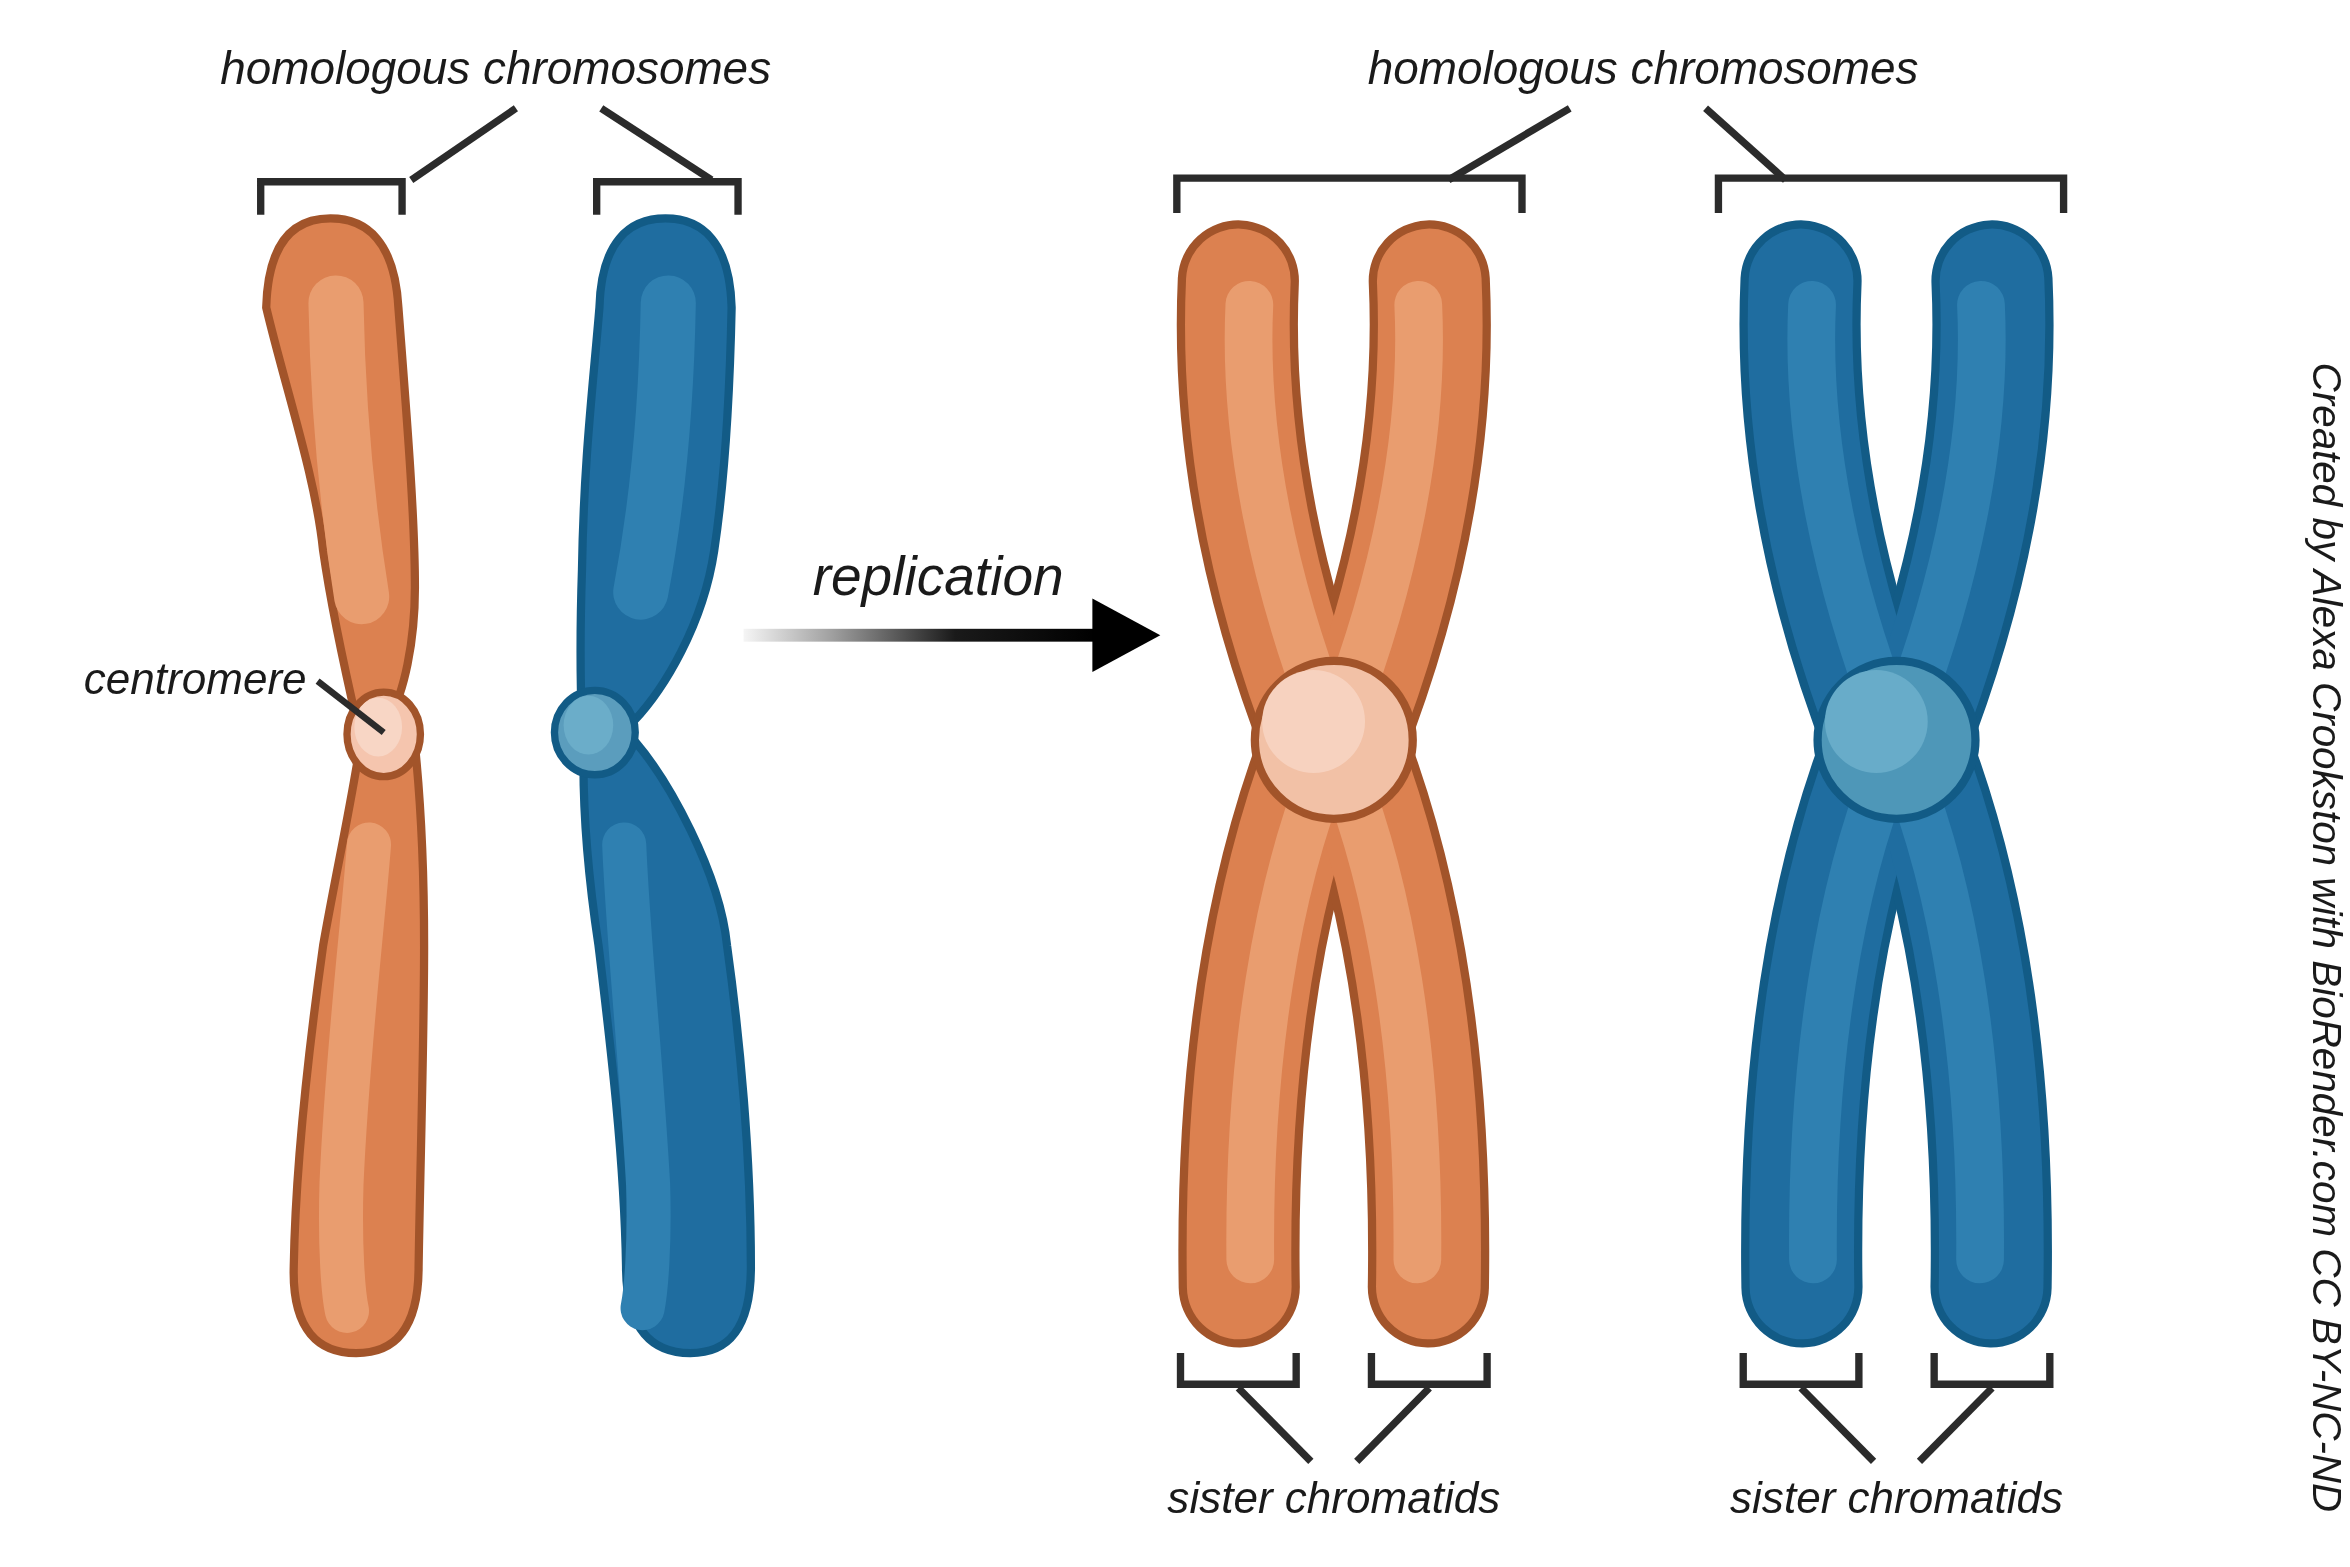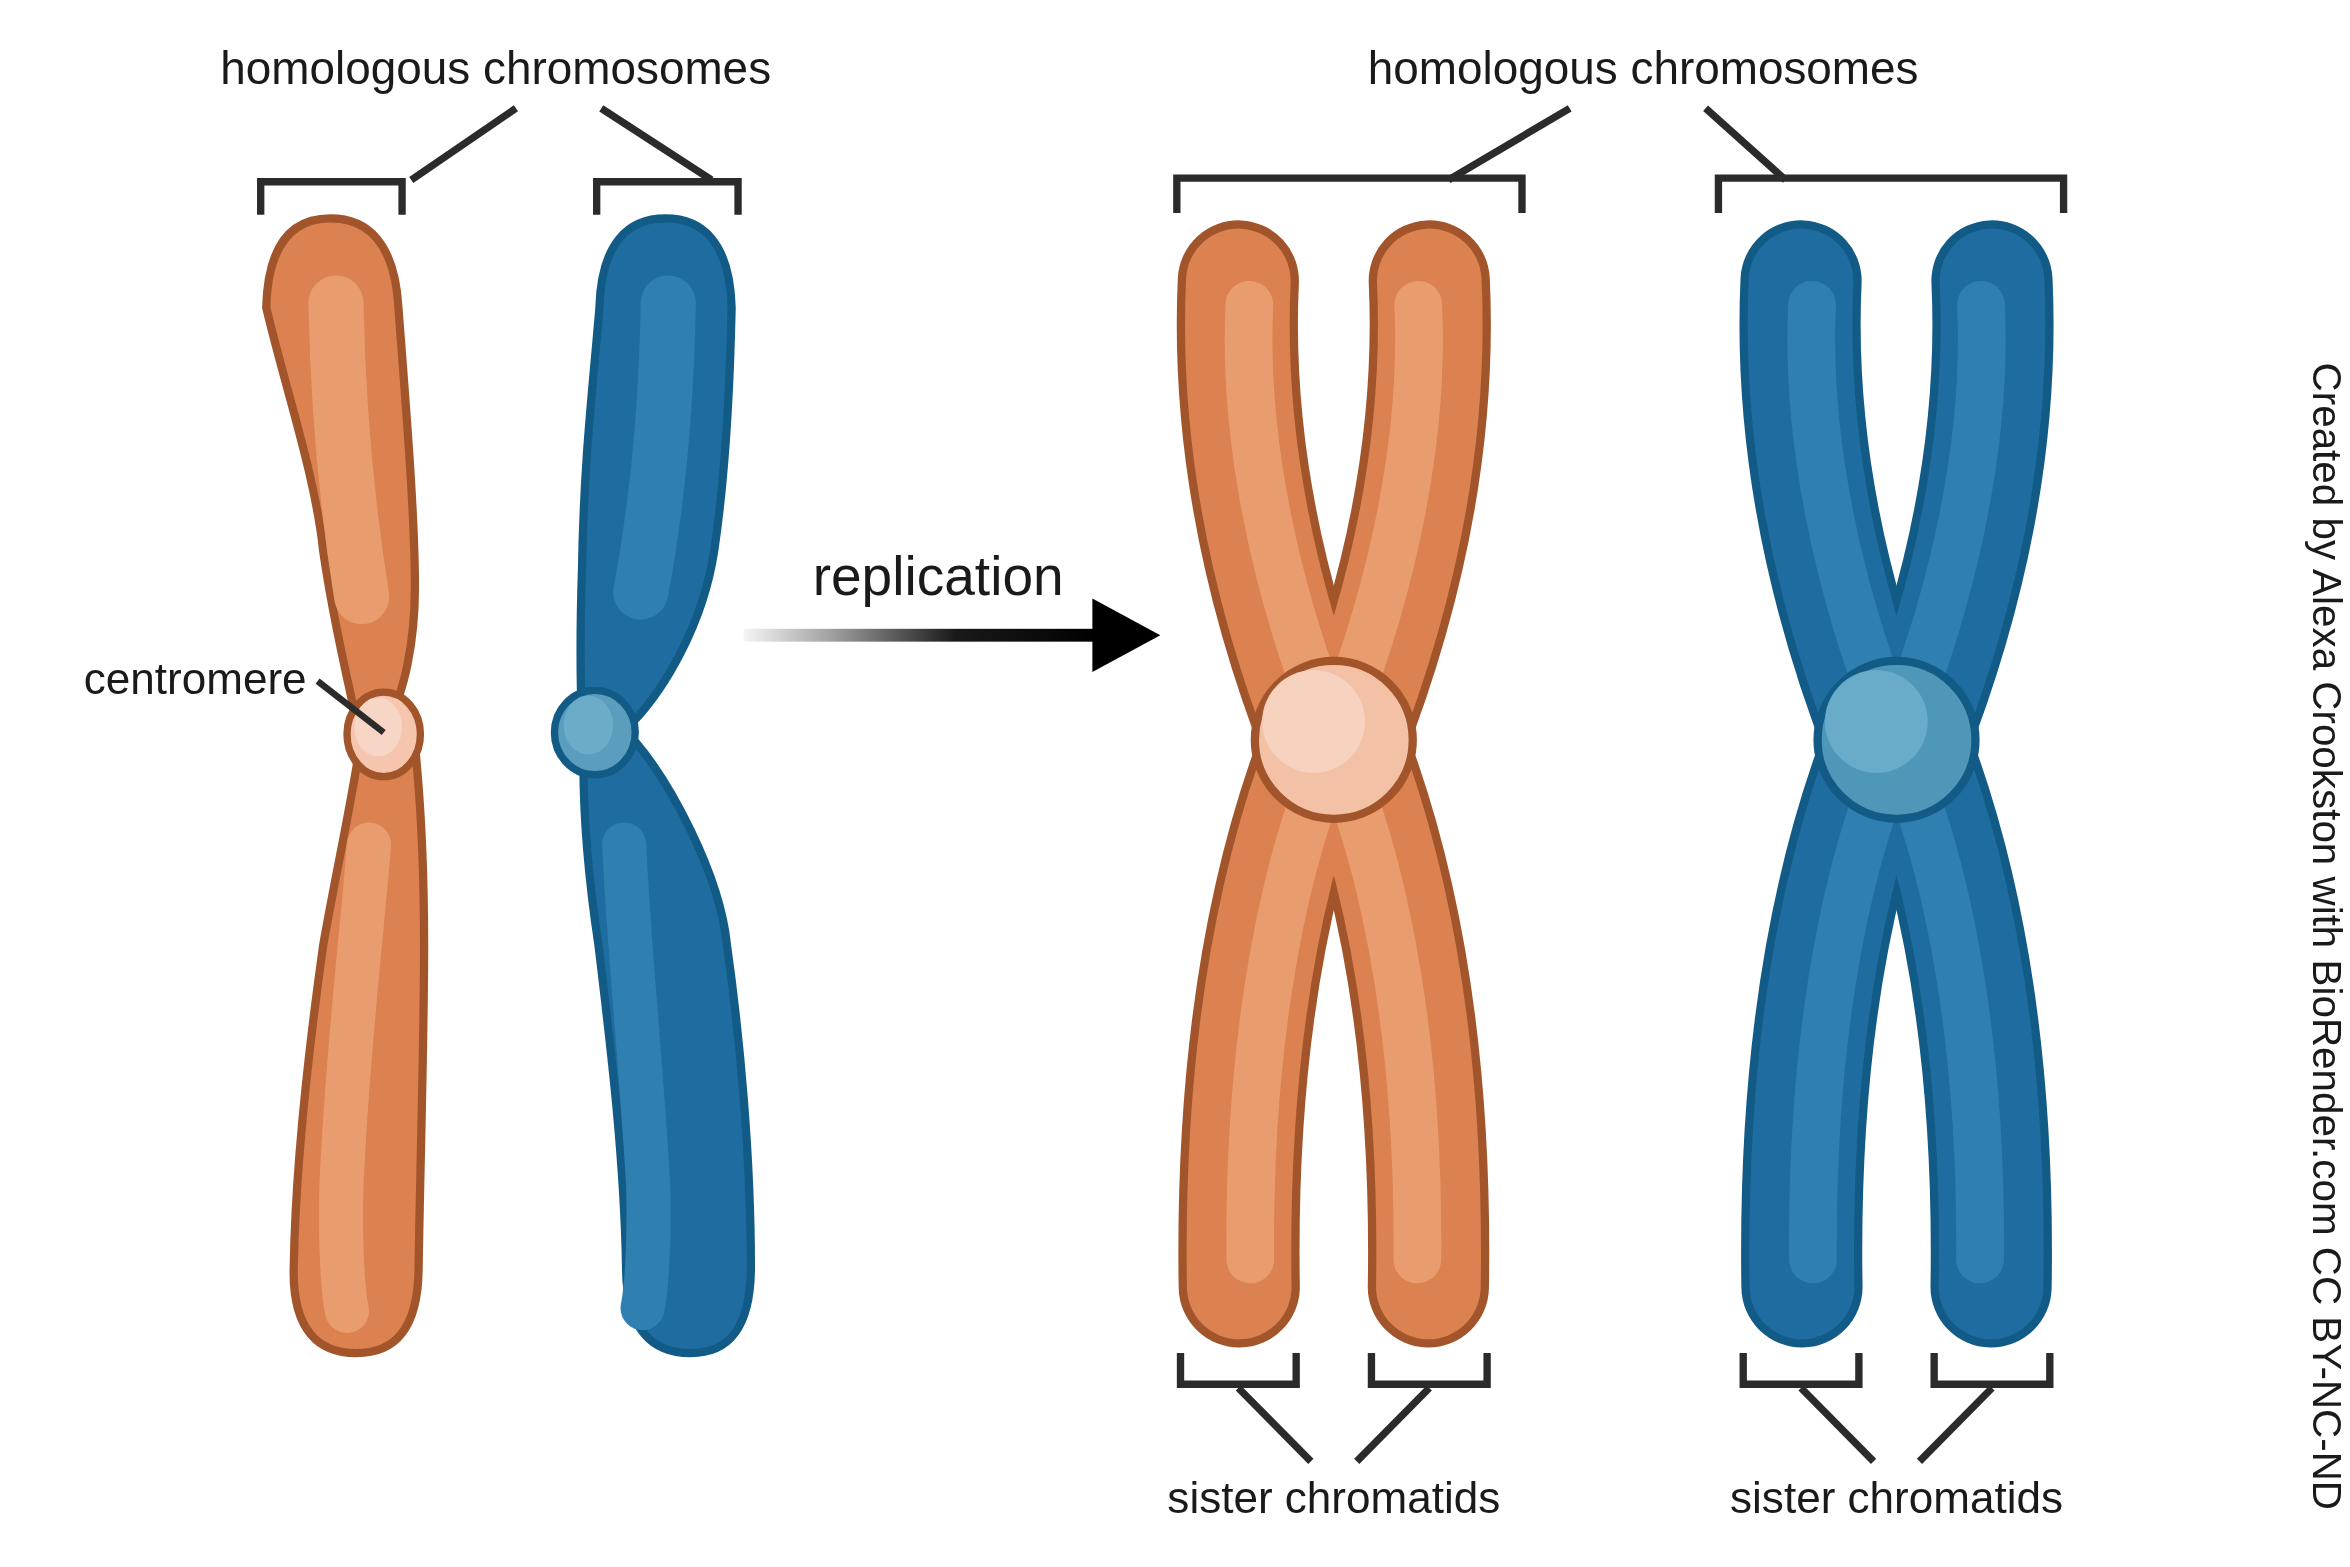--- a/index.html
+++ b/index.html
@@ -1,17 +1,17 @@
 <!DOCTYPE html>
 <html style="font-size:14.7px"><head>
 <meta charset="utf-8">
 <style>
   html,body{margin:0;padding:0;background:#ffffff;}
   body{font-family:"Liberation Sans", sans-serif;}
-  .stage{width:100vw;max-width:100%;}
+  .stage{width:100vw;max-width:100%;font-style:italic;}
   svg{display:block;width:100%;height:auto;background:#ffffff;}
   text{font-family:"Liberation Sans", sans-serif;}
   .lbl{font-size:50px;}
   .lbl-small{font-size:48px;}
   .lbl-big{font-size:60px;}
   .lbl-attr{font-size:44px;}
   .ink-line{fill:none;stroke-linecap:butt;stroke-linejoin:miter;}
   .soft{stroke-linecap:round;stroke-linejoin:round;fill:none;}
 </style>
 </head>

